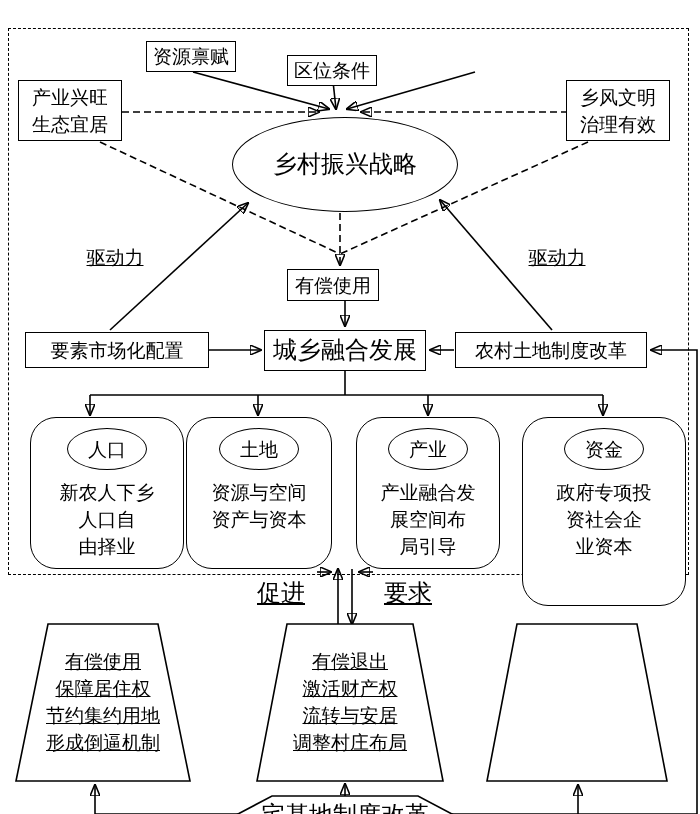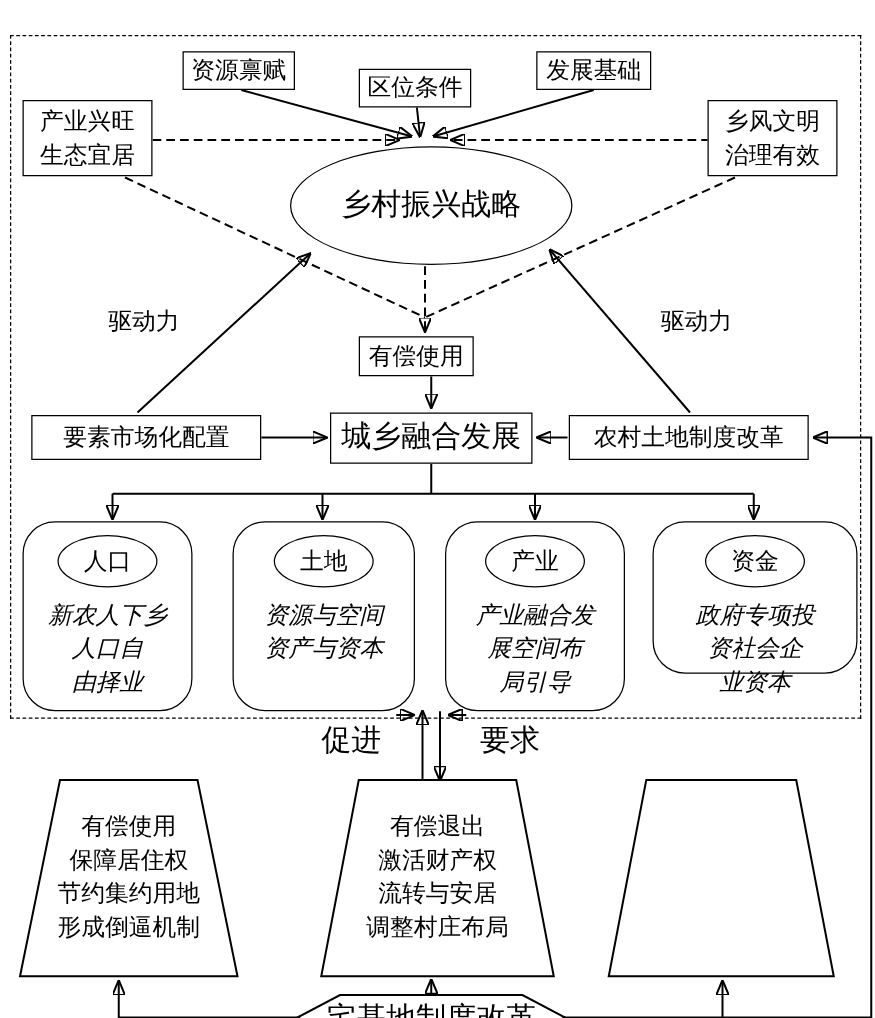--- a/index.html
+++ b/index.html
@@ -10,31 +10,31 @@
     margin-top:24px;
   }
   .bx{
     position:absolute;border:1.5px solid #000;background:#fff;box-sizing:border-box;
     display:flex;align-items:center;justify-content:center;
     text-align:center;white-space:pre-line;line-height:27px;z-index:2;
   }
   .ell{border-radius:50%;}
   .rnd{border-radius:26px;}
   .lbl{
-    position:absolute;text-align:center;white-space:pre-line;line-height:27px;z-index:2;
+    position:absolute;text-align:center;white-space:pre-line;line-height:27px;z-index:2;text-decoration:underline;
   }
   .frame{
     position:absolute;border:1.6px dashed #000;box-sizing:border-box;z-index:1;background:transparent;
   }
   .element-box{flex-direction:column;justify-content:flex-start;padding-top:10px;}
   .tag{
     border:1.5px solid #000;border-radius:50%;width:78px;height:40px;
     display:flex;align-items:center;justify-content:center;background:#fff;flex:none;
   }
-  .etext{margin-top:9px;white-space:pre-line;text-align:center;line-height:27px;font-style:italic;}
+  .etext{margin-top:9px;white-space:pre-line;text-align:center;line-height:27px;}
   svg.wires{position:absolute;left:0;top:0;z-index:1;}
   svg.wires line, svg.wires path, svg.wires polygon{stroke:#000;stroke-width:1.6;fill:none;}
   svg.wires polygon.shape{fill:#fff;}
   .dash{stroke-dasharray:7 4;}
   .big{font-size:24px;}
 </style>
 </head>
 <body>
 
 <div id="canvas">
@@ -87,22 +87,20 @@
 
     <polygon class="shape" points="238,790 272,772 418,772 452,790 418,808 272,808"></polygon>
   </svg>
 
   <div class="frame" style="left:8px;top:4px;width:681px;height:547px"></div>
 
   <div class="bx" style="left:146px;top:17px;width:90px;height:31px">
     <span>资源禀赋</span></div>
   <div class="bx" style="left:287px;top:31px;width:90px;height:31px">
     <span>区位条件</span></div>
-  <div class="bx" style="left:429px;top:17px;width:92px;height:31px">
-    <span>发展基础</span></div>
 
   <div class="bx" style="left:18px;top:56px;width:104px;height:61px">
     <span>产业兴旺
 生态宜居</span></div>
   <div class="bx" style="left:566px;top:56px;width:104px;height:61px">
     <span>乡风文明
 治理有效</span></div>
 
   <div class="bx ell big" style="left:232px;top:93px;width:226px;height:95px">
     <span>乡村振兴战略</span></div>
@@ -113,41 +111,41 @@
   <div class="bx" style="left:287px;top:245px;width:92px;height:32px">
     <span>有偿使用</span></div>
 
   <div class="bx" style="left:25px;top:308px;width:184px;height:36px">
     <span>要素市场化配置</span></div>
   <div class="bx big" style="left:264px;top:306px;width:162px;height:41px">
     <span>城乡融合发展</span></div>
   <div class="bx" style="left:455px;top:308px;width:192px;height:36px">
     <span>农村土地制度改革</span></div>
 
-  <div class="bx rnd element-box" style="left:18px;top:393px;width:136px;height:152px">
+  <div class="bx rnd element-box" style="left:30px;top:393px;width:154px;height:152px">
     <div class="tag">
       <span>人口</span></div>
     <div class="etext">新农人下乡
 人口自
 由择业</div>
   </div>
   <div class="bx rnd element-box" style="left:186px;top:393px;width:146px;height:152px">
     <div class="tag">
       <span>土地</span></div>
     <div class="etext">资源与空间
 资产与资本</div>
   </div>
   <div class="bx rnd element-box" style="left:356px;top:393px;width:144px;height:152px">
     <div class="tag">
       <span>产业</span></div>
     <div class="etext">产业融合发
 展空间布
 局引导</div>
   </div>
-  <div class="bx rnd element-box" style="left:522px;top:393px;width:164px;height:122px">
+  <div class="bx rnd element-box" style="left:522px;top:393px;width:164px;height:189px">
     <div class="tag">
       <span>资金</span></div>
     <div class="etext">政府专项投
 资社会企
 业资本</div>
   </div>
 
   <div class="lbl big" style="left:245px;top:556px;width:72px">促进</div>
   <div class="lbl big" style="left:372px;top:556px;width:72px">要求</div>
 

